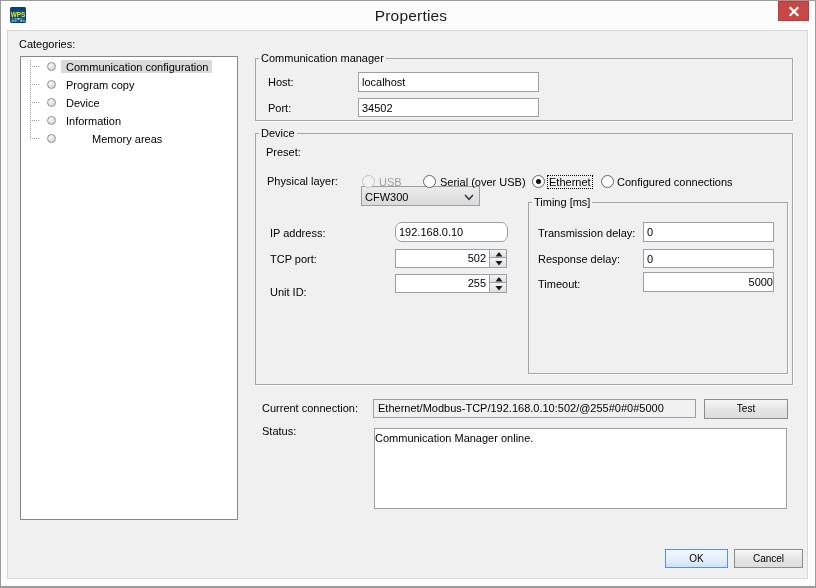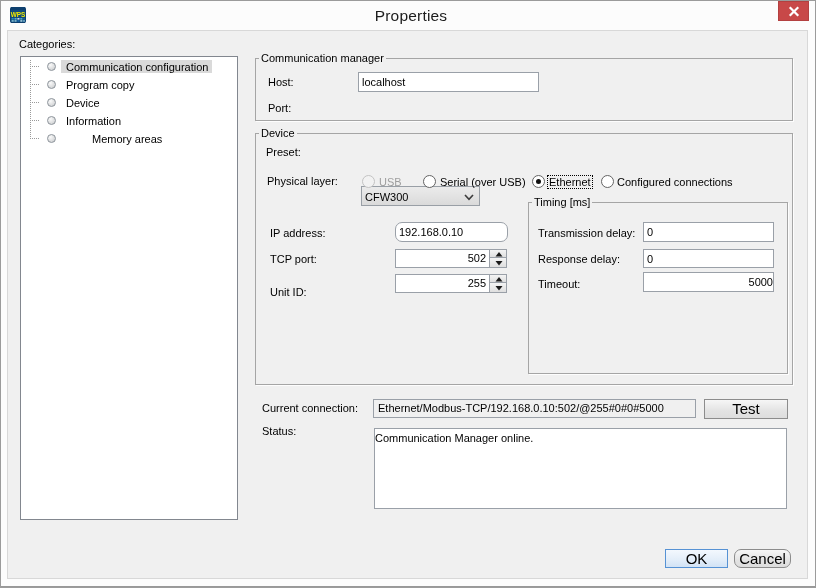--- a/index.html
+++ b/index.html
@@ -9,21 +9,21 @@
   box-shadow: inset 0 0 0 1px #9b9b9b, inset 0 -2px 0 #989898; }
 .abs { position:absolute; }
 .lbl { position:absolute; font-size:11px; line-height:12px; white-space:nowrap; color:#000; }
 .inp { position:absolute; background:#fff; border:1px solid #9aa0a8; font-size:11px; color:#000; }
 .grp { position:absolute; border:1px solid #a5a5a5; box-shadow:1px 1px 0 rgba(255,255,255,.85); }
 .grp > span { position:absolute; top:-7px; left:3px; background:#f0f0f0; padding:0 2px; font-size:11px; line-height:13px; white-space:nowrap; }
 .radio { position:absolute; width:13px; height:13px; border:1px solid #646464; border-radius:50%; background:#fff; }
 .radio.sel::after { content:""; position:absolute; left:3px; top:3px; width:5px; height:5px; border-radius:50%; background:#111; }
 .radio.dis { border-color:#c3c3c3; background:#f2f2f2; }
 .btn { position:absolute; border:1px solid #8c8c8c; background:linear-gradient(180deg,#f6f6f6,#e3e3e3 60%,#dddddd);
-  font-size:15px; text-align:center; color:#000; }
+  font-size:10px; text-align:center; color:#000; }
 .circle { position:absolute; width:9px; height:9px; border-radius:50%; border:1px solid #8d949b;
   background:radial-gradient(circle at 35% 30%, #fafafa, #c7c9cb); }
 .dotv { position:absolute; width:1px; background-image:repeating-linear-gradient(180deg,#9a9a9a 0 1px,transparent 1px 2px); }
 .spin { width:18px; height:19px; }
 .spin div { position:absolute; left:0; width:18px; height:9px; border:1px solid #9aa0a8; background:linear-gradient(180deg,#f4f4f4,#dfdfdf); }
 .spin div.up { top:0; }
 .spin div.dn { top:9px; border-top:none; height:10px; }
 .spin svg { position:absolute; left:4px; }
 .doth { position:absolute; height:1px; background-image:repeating-linear-gradient(90deg,#9a9a9a 0 1px,transparent 1px 2px); }
 </style>
@@ -85,20 +85,21 @@
   <div class="lbl" style="left:66px;top:97px;">Device</div>
   <div class="lbl" style="left:66px;top:115px;">Information</div>
   <div class="lbl" style="left:72px;top:133px;margin-left:20px;">Memory areas</div>
 
   <div class="grp" style="left:255px;top:58px;width:538px;height:63px;">
       <span>Communication manager</span>
     </div>
   <div class="lbl" style="left:268px;top:76px;">Host:</div>
   <div class="inp" style="left:358px;top:72px;width:181px;height:20px;line-height:18px;padding-left:3px;">localhost</div>
   <div class="lbl" style="left:268px;top:102px;">Port:</div>
+  <div class="inp" style="left:358px;top:98px;width:181px;height:19px;line-height:18px;padding-left:3px;">34502</div>
 
   <div class="grp" style="left:255px;top:133px;width:538px;height:252px;">
       <span>Device</span>
     </div>
   <div class="lbl" style="left:266px;top:146px;">Preset:</div>
   <div class="abs" style="left:361px;top:142px;width:119px;height:20px;border:1px solid #999fa6;background:linear-gradient(180deg,#ebebeb,#dadada);margin-top:44px;">
     <div style="position:absolute;left:3px;top:4px;font-size:11px;line-height:12px;">CFW300</div>
     <svg style="position:absolute;right:5px;top:7px;" width="10" height="7" viewBox="0 0 10 7">
       <polyline points="1,1 5,5.4 9,1" fill="none" stroke="#3c3c3c" stroke-width="1.6"></polyline>
       </svg>
@@ -153,14 +154,14 @@
   <div class="inp" style="left:643px;top:249px;width:131px;height:19px;line-height:18px;padding-left:3px;">0</div>
   <div class="lbl" style="left:538px;top:278px;">Timeout:</div>
   <div class="inp" style="left:643px;top:272px;width:131px;height:19.5px;line-height:18px;padding-left:3px;text-align:right;">5000</div>
 
   <div class="lbl" style="left:262px;top:402px;">Current connection:</div>
   <div class="inp" style="left:373px;top:399px;width:323px;height:19px;line-height:17px;padding-left:4px;background:#f0f0f0;">Ethernet/Modbus-TCP/192.168.0.10:502/@255#0#0#5000</div>
   <div class="btn" style="left:704px;top:399px;width:84px;height:20px;line-height:18px;">Test</div>
   <div class="lbl" style="left:262px;top:425px;">Status:</div>
   <div class="inp" style="left:374px;top:428px;width:413px;height:81px;padding:3px 0;line-height:13px;">Communication Manager online.</div>
   <div class="btn" style="left:665px;top:549px;width:63px;height:19px;line-height:17px;border-color:#5692d4;background:linear-gradient(180deg,#f3f8fe,#e2edf9 60%,#d2e3f5);">OK</div>
-  <div class="btn" style="left:734px;top:549px;width:57px;height:19px;line-height:17px;border-radius:7px;">Cancel</div>
+  <div class="btn" style="left:734px;top:549px;width:69px;height:19px;line-height:17px;">Cancel</div>
 </div>
 
 </body></html>

